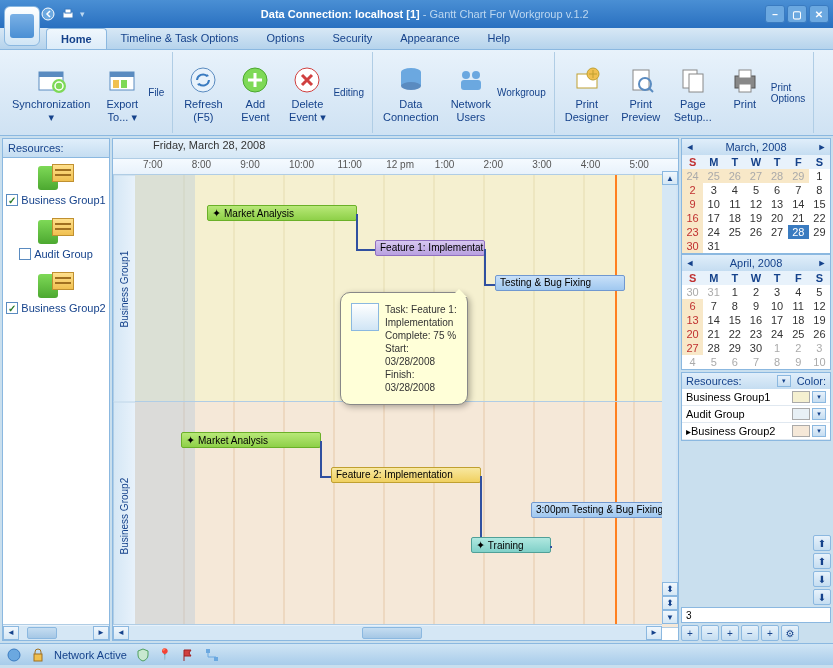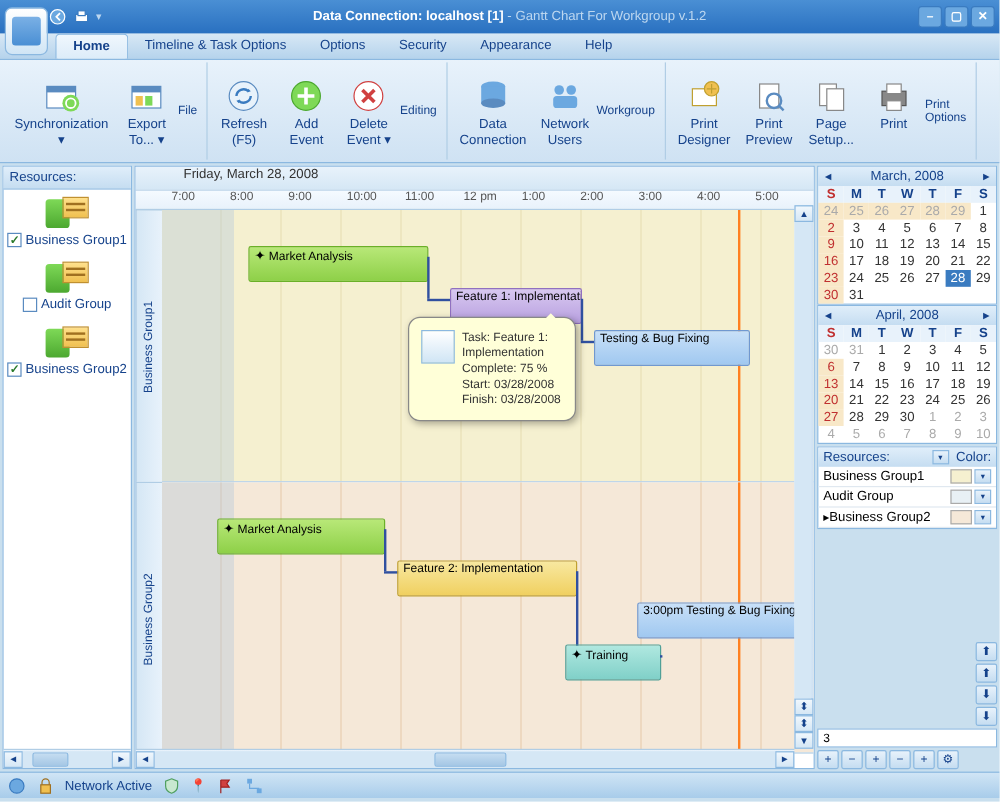--- a/index.html
+++ b/index.html
@@ -50,30 +50,30 @@
 .gantt-hours{height:16px;background:linear-gradient(#f5faff,#e8f2fb);border-bottom:1px solid #b0cde5;display:flex;padding-left:30px}
 .gantt-hours span{width:50px;color:#555;font-size:10px}
 .gantt-body{display:flex;height:calc(100% - 48px)}
 .row-labels{width:22px;display:flex;flex-direction:column}
 .row-label{flex:1;background:linear-gradient(90deg,#e8f2fb,#d5e7f5);border-right:1px solid #b0cde5;border-bottom:1px solid #b0cde5;display:flex;align-items:center;justify-content:center;writing-mode:vertical-rl;transform:rotate(180deg);color:#15428b;font-size:10px}
 .gantt-grid{flex:1;position:relative}
 .gantt-row{height:50%;position:relative;border-bottom:1px solid #b0cde5}
 .gantt-row.r1{background:repeating-linear-gradient(90deg,#f5f0d0 0,#f5f0d0 48px,#ede6c0 48px,#ede6c0 50px)}
 .gantt-row.r2{background:repeating-linear-gradient(90deg,#f5e8d8 0,#f5e8d8 48px,#edd8c0 48px,#edd8c0 50px)}
 .gantt-row::before{content:"";position:absolute;left:0;top:0;width:60px;height:100%;background:rgba(180,200,220,0.4)}
-.task{position:absolute;height:30px;border:1px solid;border-radius:2px;padding:1px 4px;font-size:10px;white-space:nowrap;overflow:hidden}
+.task{position:absolute;height:16px;border:1px solid;border-radius:2px;padding:1px 4px;font-size:10px;white-space:nowrap;overflow:hidden}
 .task.green{background:linear-gradient(#b8e878,#8ed048);border-color:#6ab028}
 .task.purple{background:linear-gradient(#d8c8f0,#b8a0e0);border-color:#9070c0}
 .task.blue{background:linear-gradient(#c8e0f8,#a0c8f0);border-color:#7098d0}
 .task.yellow{background:linear-gradient(#f8e8a0,#f0d060);border-color:#c0a030}
 .task.teal{background:linear-gradient(#b0e8e0,#80d0c8);border-color:#50a098}
 .link{position:absolute;border:1px solid #3050a0}
 .orange-line{position:absolute;top:0;bottom:0;width:2px;background:#ff8020}
 
-.tooltip{position:absolute;left:340px;top:264px;width:140px;background:#ffffd8;border:1px solid #888;border-radius:10px;padding:10px;box-shadow:2px 2px 6px rgba(0,0,0,0.3);z-index:10}
+.tooltip{position:absolute;left:340px;top:292px;width:128px;background:#ffffd8;border:1px solid #888;border-radius:10px;padding:10px;box-shadow:2px 2px 6px rgba(0,0,0,0.3);z-index:10}
 .tooltip::before{content:"";position:absolute;top:-12px;left:110px;border:8px solid transparent;border-bottom-color:#ffffd8}
 .tooltip-content{display:flex;gap:6px}
 .tooltip-icon{width:28px;height:28px;background:linear-gradient(#fff,#d0e5f5);border:1px solid #8bb8e0;flex-shrink:0}
 .tooltip-text{font-size:10px;line-height:1.3;color:#333}
 
 .right-panel{width:150px;margin:2px;display:flex;flex-direction:column;gap:2px}
 .calendar{background:#fff;border:1px solid #8bb8e0}
 .cal-header{background:linear-gradient(#e0eefa,#c5ddf1);padding:2px;text-align:center;color:#15428b;display:flex;justify-content:space-between;align-items:center}
 .cal-nav{width:12px;color:#15428b;font-size:9px}
 .cal-days{display:grid;grid-template-columns:repeat(7,1fr);text-align:center;font-size:9px}

